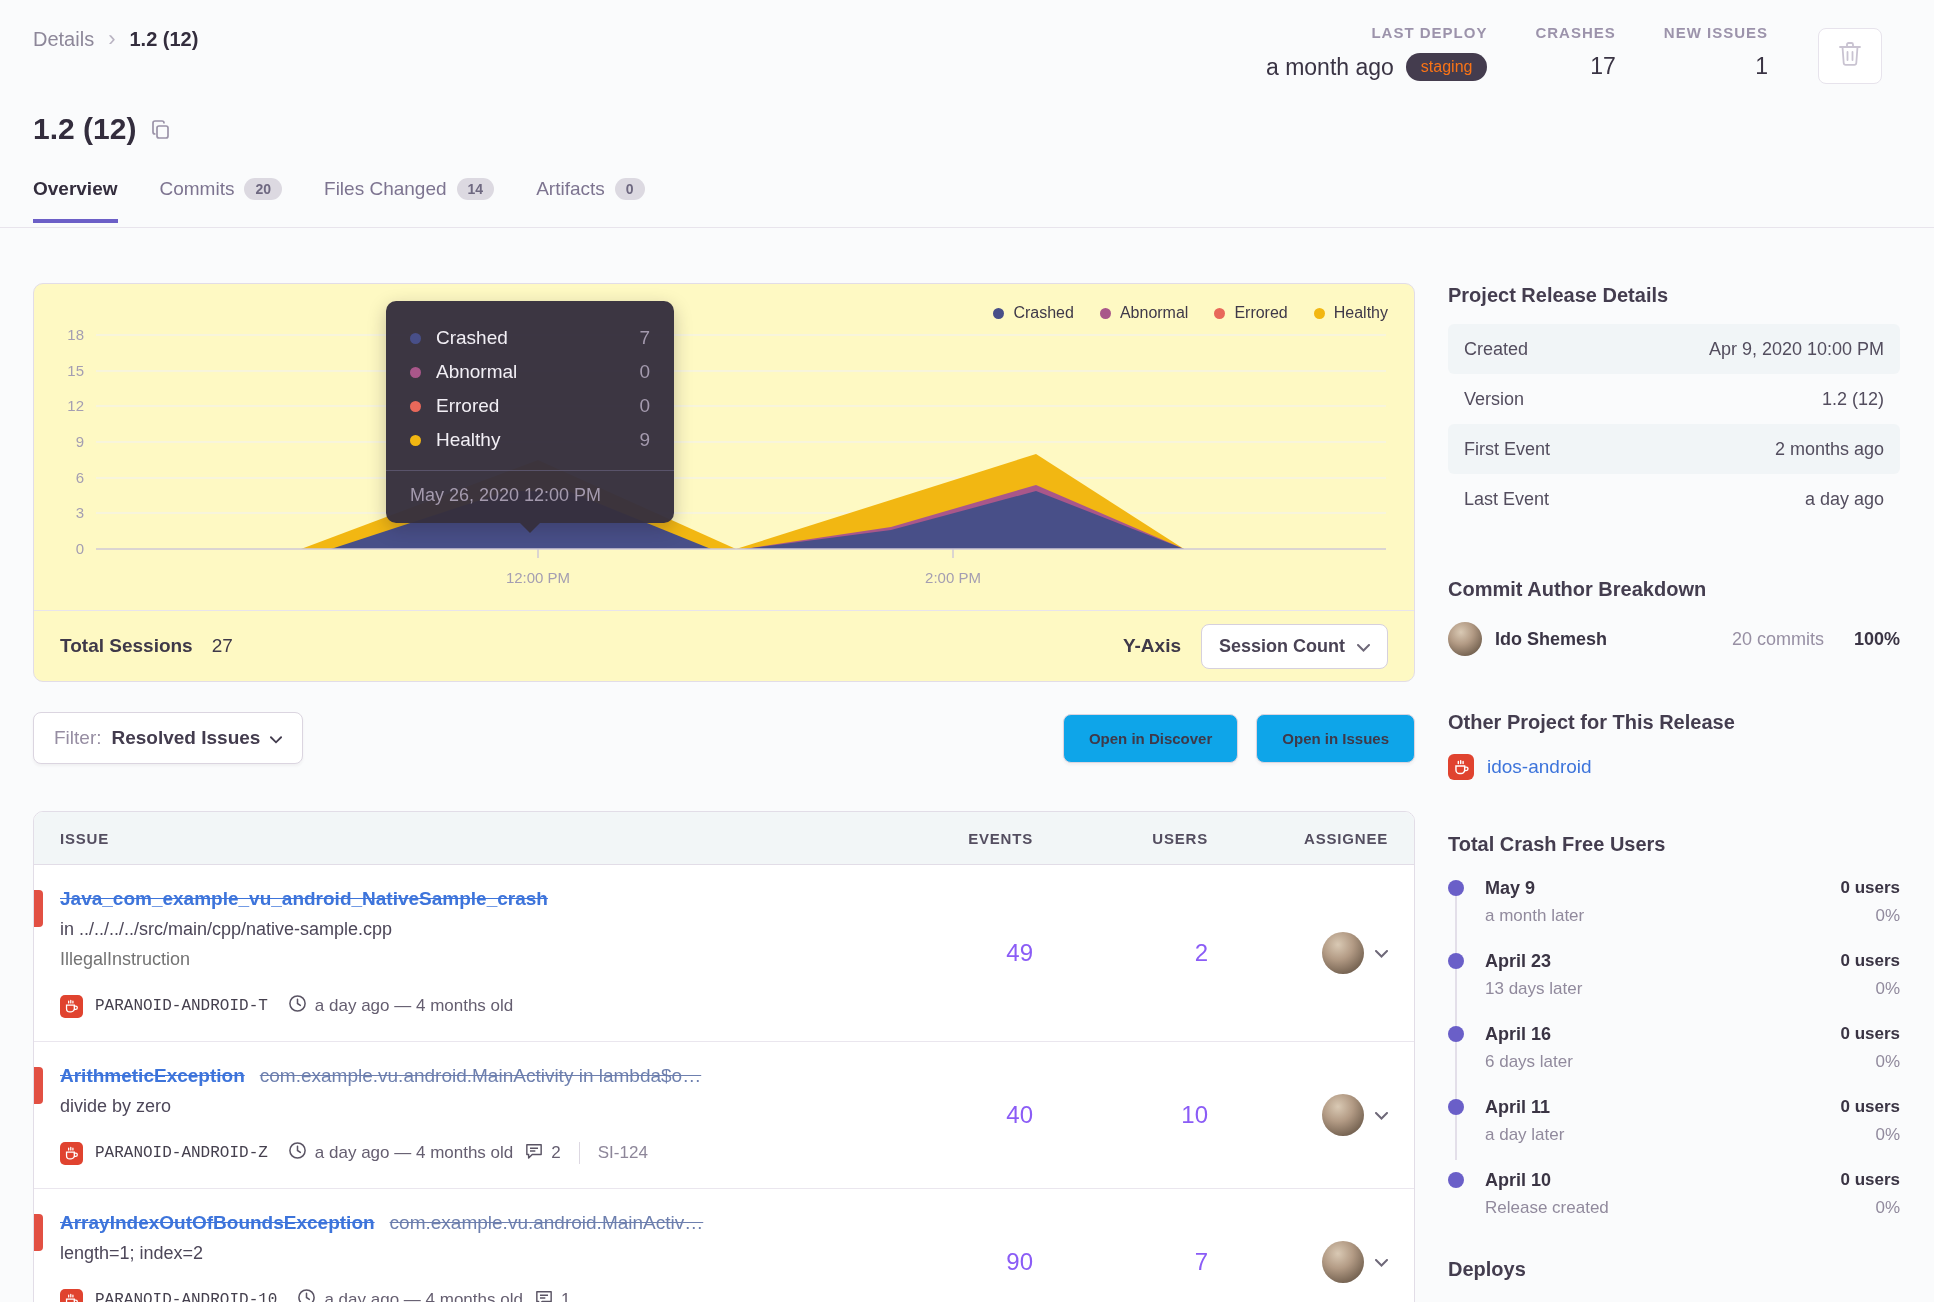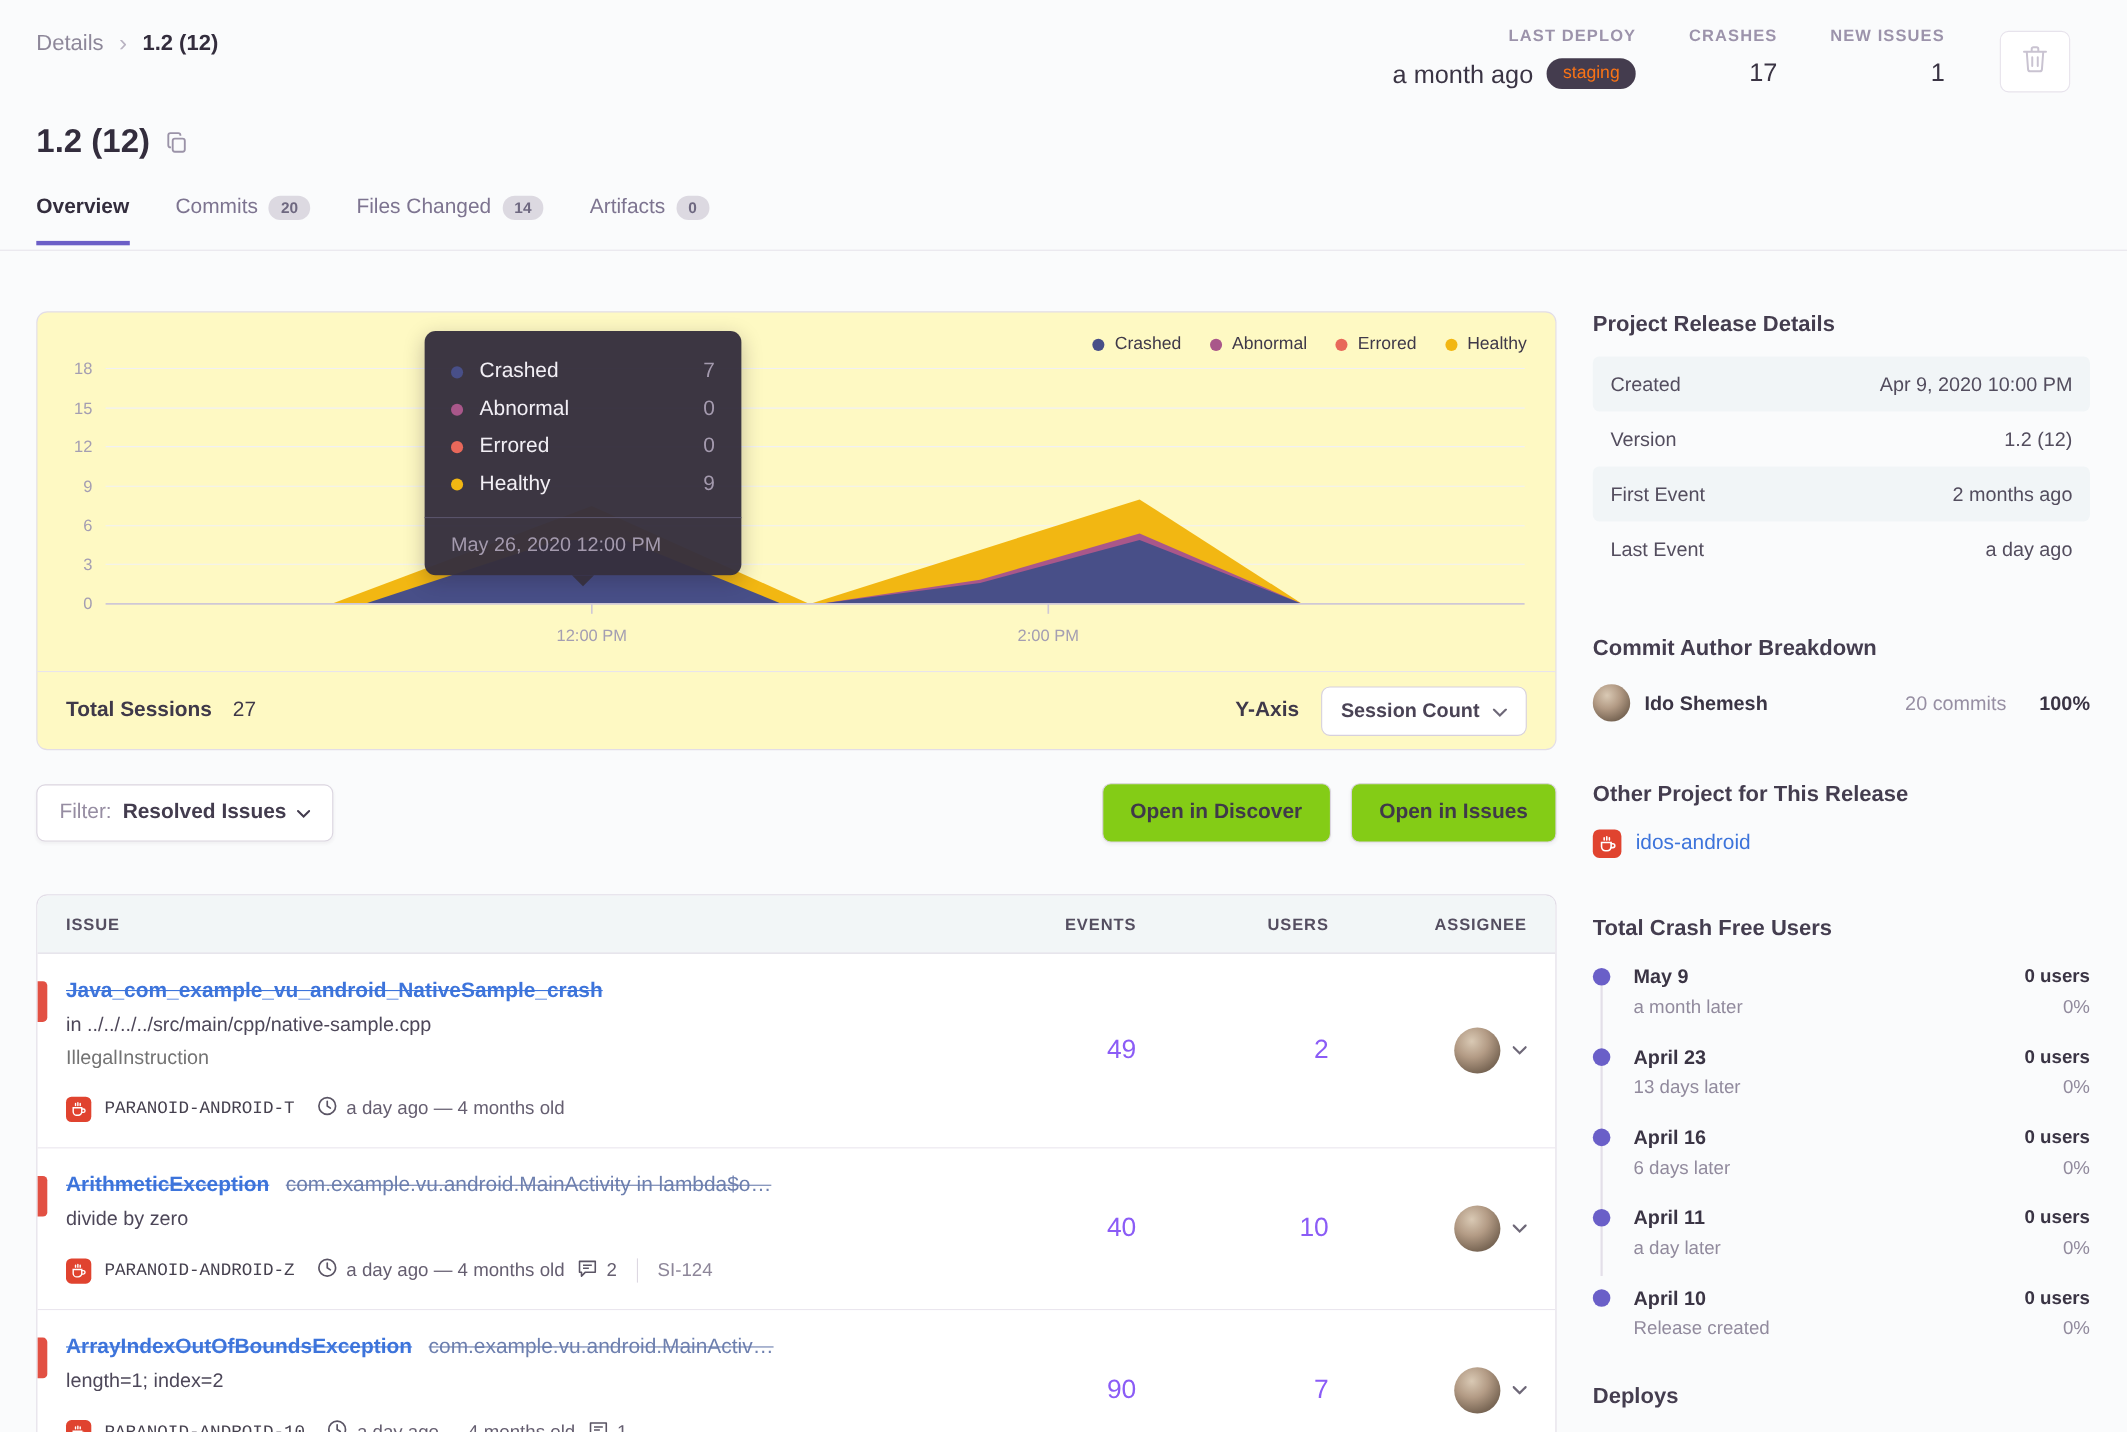--- a/index.html
+++ b/index.html
@@ -50,21 +50,21 @@
   .ts-label { font-weight:700; }
   .yaxis-wrap { display:flex; align-items:center; gap:20px; }
   .yaxis-label { font-size:19px; font-weight:700; color:#3f3949; }
   .select-btn { display:flex; align-items:center; gap:12px; background:#fff; border:1px solid #d6d0dd; border-radius:8px; padding:11px 17px; font-size:18px; font-weight:600; color:#4a4355; cursor:pointer; }
   
   .filter-bar { margin-top:30px; display:flex; justify-content:space-between; align-items:center; }
   .filter-btn { background:#fff; border:1px solid #dbd5e0; border-radius:8px; padding:14px 20px; font-size:19px; display:flex; align-items:center; gap:10px; cursor:pointer; box-shadow:0 2px 3px rgba(50,40,60,.05); }
   .filter-prefix { color:#968da2; }
   .filter-value { font-weight:700; color:#433c4e; }
   .btn-group { display:flex; gap:18px; }
-  .action-btn { background:#84cc16; border:1px solid #dbd5e0; border-radius:8px; padding:15px 25px; font-size:19px; font-weight:700; color:#3f3949; cursor:pointer; box-shadow:0 2px 3px rgba(50,40,60,.05); }
+  .action-btn { background:#0ea5e9; border:1px solid #dbd5e0; border-radius:8px; padding:15px 25px; font-size:15px; font-weight:700; color:#3f3949; cursor:pointer; box-shadow:0 2px 3px rgba(50,40,60,.05); }
   
   .issues-card { margin-top:47px; background:#fff; border:1px solid #e2dde7; border-radius:10px; overflow:hidden; }
   .table-header { display:flex; align-items:center; height:53px; background:#f2f6f7; border-bottom:1px solid #e2dde7; padding:0 26px; font-size:15px; font-weight:700; letter-spacing:.8px; color:#544e60; }
   .col-issue { flex:1; min-width:0; }
   .col-events { width:150px; text-align:right; }
   .col-users { width:175px; text-align:right; }
   .col-assignee { width:180px; text-align:right; }
   .issue-row { display:flex; align-items:center; padding:23px 26px; border-bottom:1px solid #eae6ee; position:relative; }
   .issue-row:last-child { border-bottom:none; }
   .severity-bar { position:absolute; left:0; top:25px; width:9px; height:37px; background:#e25043; border-radius:0 4px 4px 0; }

